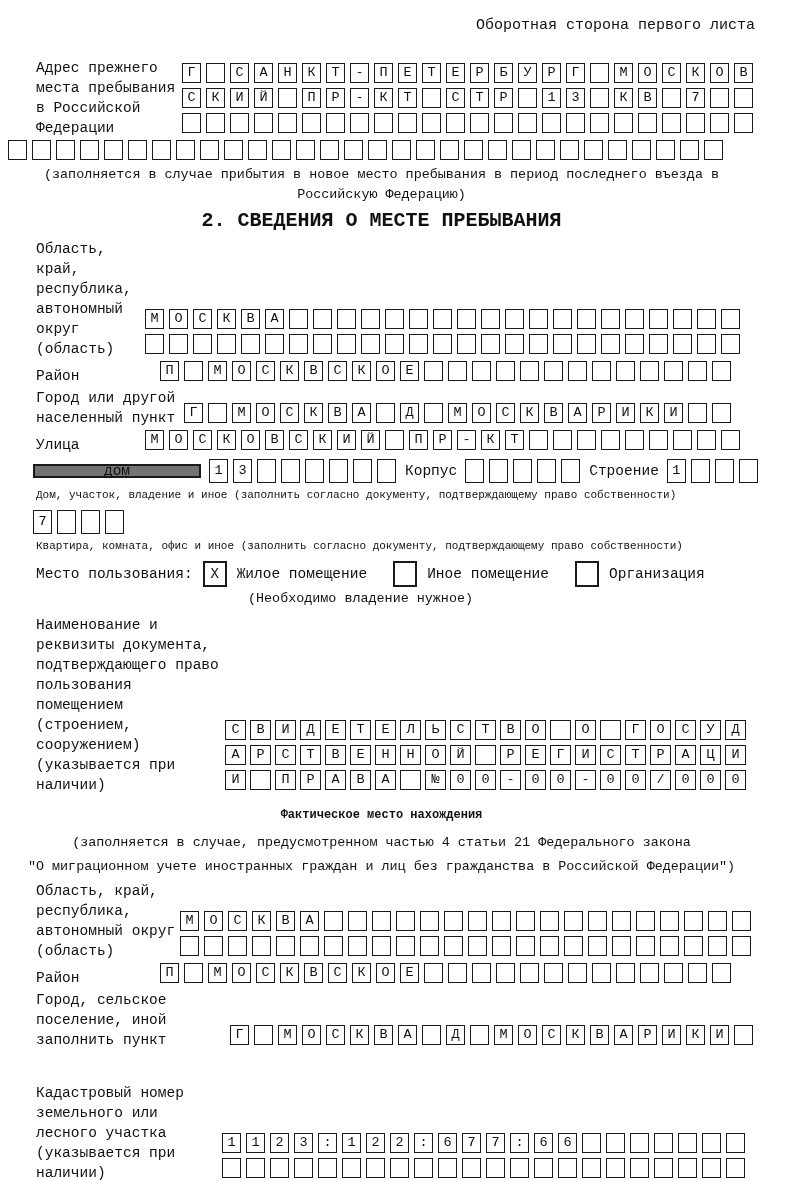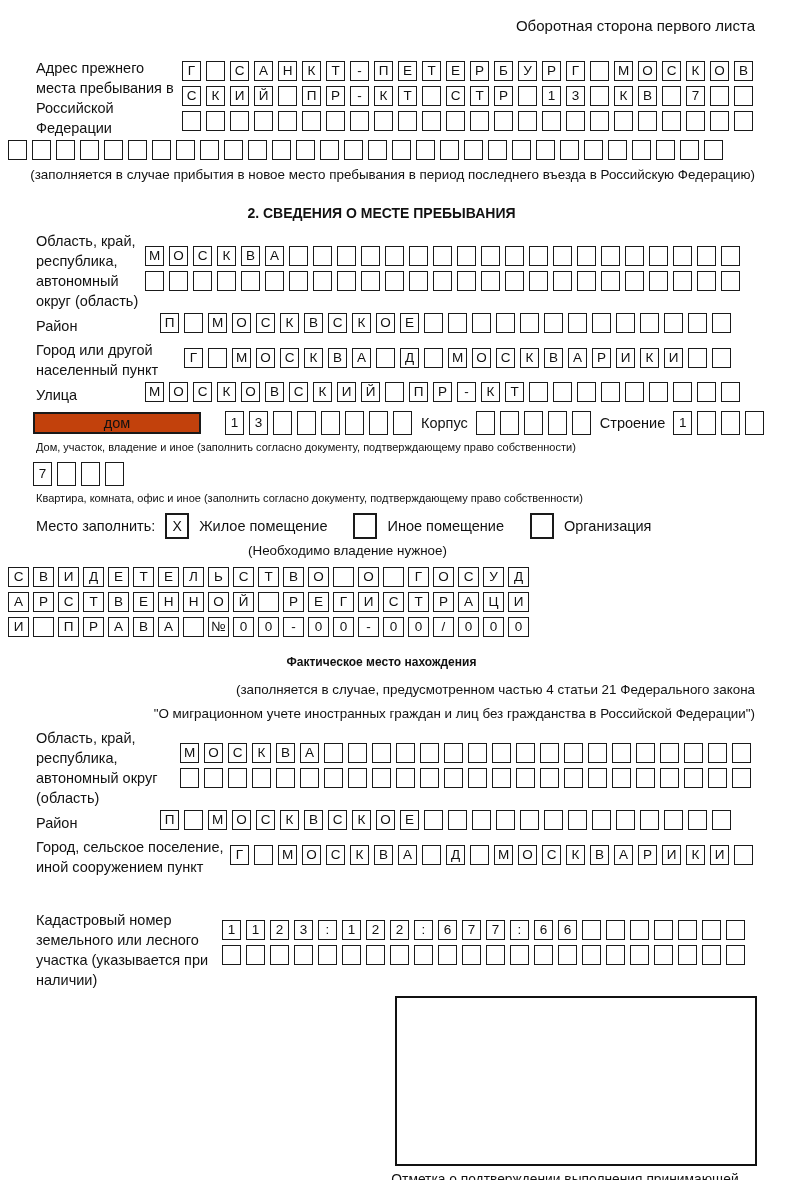--- a/index.html
+++ b/index.html
@@ -1,49 +1,49 @@
 <!DOCTYPE html>
 <html><head>
 <meta charset="utf-8">
 <style>
   html,body{margin:0;padding:0;background:#fff;}
   .page{
     width:800px;height:1180px;box-sizing:border-box;
     padding:16px 45px 0 8px;overflow:hidden;position:relative;
-    font-family:Liberation Sans, sans-serif;
+    font-family:Liberation Mono, monospace;
     color:#111;font-size:14.5px;line-height:20px;background:#fff;
   }
   .top-title{text-align:right;margin-bottom:22px;font-size:15px;}
-  .field{display:flex;align-items:center;margin-bottom:2px;}
+  .field{display:flex;align-items:flex-end;margin-bottom:2px;}
   .field-label{flex:none;padding-left:28px;box-sizing:border-box;}
   .rows{flex:1;min-width:0;}
   .cells{display:flex;margin-bottom:5px;}
   .cell{
     flex:none;display:inline-flex;align-items:center;justify-content:center;
     width:19px;height:20px;margin-right:5px;border:1.5px solid #1a1a1a;
     box-sizing:border-box;font-size:13.5px;background:#fff;
   }
   .cells-wide .cell{width:21px;margin-right:4px;}
   .cells-dom .cell{height:24px;}
   .w-prev{width:174px;}
   .w-oblast{width:137px;}
   .w-raion{width:152px;}
   .w-gorod{width:176px;}
   .w-ulitsa{width:137px;}
   .w-doc{width:217px;}
   .w-oblast2{width:172px;}
   .w-gorod2{width:222px;}
   .w-kadastr{width:214px;margin-top:31px;}
-  .note{font-size:13.4px;text-align:right;margin:0 0 4px 0;}
-  .heading{font-weight:bold;text-align:center;font-size:14px;margin:18px 0 8px 0;}
+  .note{font-size:13.4px;text-align:center;margin:0 0 4px 0;}
+  .heading{font-weight:bold;text-align:center;font-size:20px;margin:6px 0 8px 0;}
   .subheading{font-weight:bold;text-align:center;font-size:12px;margin:10px 0 8px 0;}
   .dom-row{display:flex;align-items:center;margin:4px 0 2px 25px;}
   .box-label{
-    flex:none;border:2px solid #1a1a1a;height:22px;box-sizing:border-box;
-    display:flex;align-items:center;justify-content:center;margin-right:24px;background:#c2410c;
+    flex:none;border:2px solid #1a1a1a;height:14px;box-sizing:border-box;
+    display:flex;align-items:center;justify-content:center;margin-right:8px;background:#737373;
   }
   .box-dom{width:168px;}
   .box-kv{width:202px;}
   .inline-label{flex:none;padding:0 8px 0 4px;}
   .caption{font-size:11px;padding-left:28px;margin-bottom:5px;}
   .mesto-row{display:flex;align-items:center;margin:4px 0 2px 0;padding-left:28px;}
   .mesto-label{margin-right:10px;}
   .checkbox{
     flex:none;width:24px;height:26px;border:2px solid #1a1a1a;box-sizing:border-box;
     display:inline-flex;align-items:center;justify-content:center;font-size:14px;background:#fff;
@@ -373,31 +373,32 @@
     <div class="cells cells-dom" style="margin-bottom:0">
         <span class="cell">7</span>
         <span class="cell"></span>
         <span class="cell"></span>
         <span class="cell"></span>
       </div>
   </div>
   <div class="caption">Квартира, комната, офис и иное (заполнить согласно документу, подтверждающему право собственности)</div>
 
   <div class="mesto-row">
-    <span class="mesto-label">Место заполнить:</span>
+    <span class="mesto-label">Место пользования:</span>
     <span class="checkbox">X</span>
     <span class="opt-label">Жилое помещение</span>
     <span class="checkbox"></span>
     <span class="opt-label">Иное помещение</span>
     <span class="checkbox"></span>
     <span class="opt-label">Организация</span>
   </div>
   <div class="note mesto-note">(Необходимо владение нужное)</div>
 
   <div class="field">
+    <div class="field-label w-doc">Наименование и реквизиты документа, подтверждающего право пользования помещением (строением, сооружением) (указывается при наличии)</div>
     <div class="rows">
       <div class="cells cells-wide">
           <span class="cell">С</span>
           <span class="cell">В</span>
           <span class="cell">И</span>
           <span class="cell">Д</span>
           <span class="cell">Е</span>
           <span class="cell">Т</span>
           <span class="cell">Е</span>
           <span class="cell">Л</span>
@@ -552,21 +553,21 @@
           <span class="cell"></span>
           <span class="cell"></span>
           <span class="cell"></span>
           <span class="cell"></span>
           <span class="cell"></span>
         </div>
     </div>
   </div>
 
   <div class="field">
-    <div class="field-label w-gorod2">Город, сельское поселение, иной сооружением пункт</div>
+    <div class="field-label w-gorod2">Город, сельское поселение, иной заполнить пункт</div>
     <div class="rows">
       <div class="cells">
           <span class="cell">Г</span>
           <span class="cell"></span>
           <span class="cell">М</span>
           <span class="cell">О</span>
           <span class="cell">С</span>
           <span class="cell">К</span>
           <span class="cell">В</span>
           <span class="cell">А</span>

